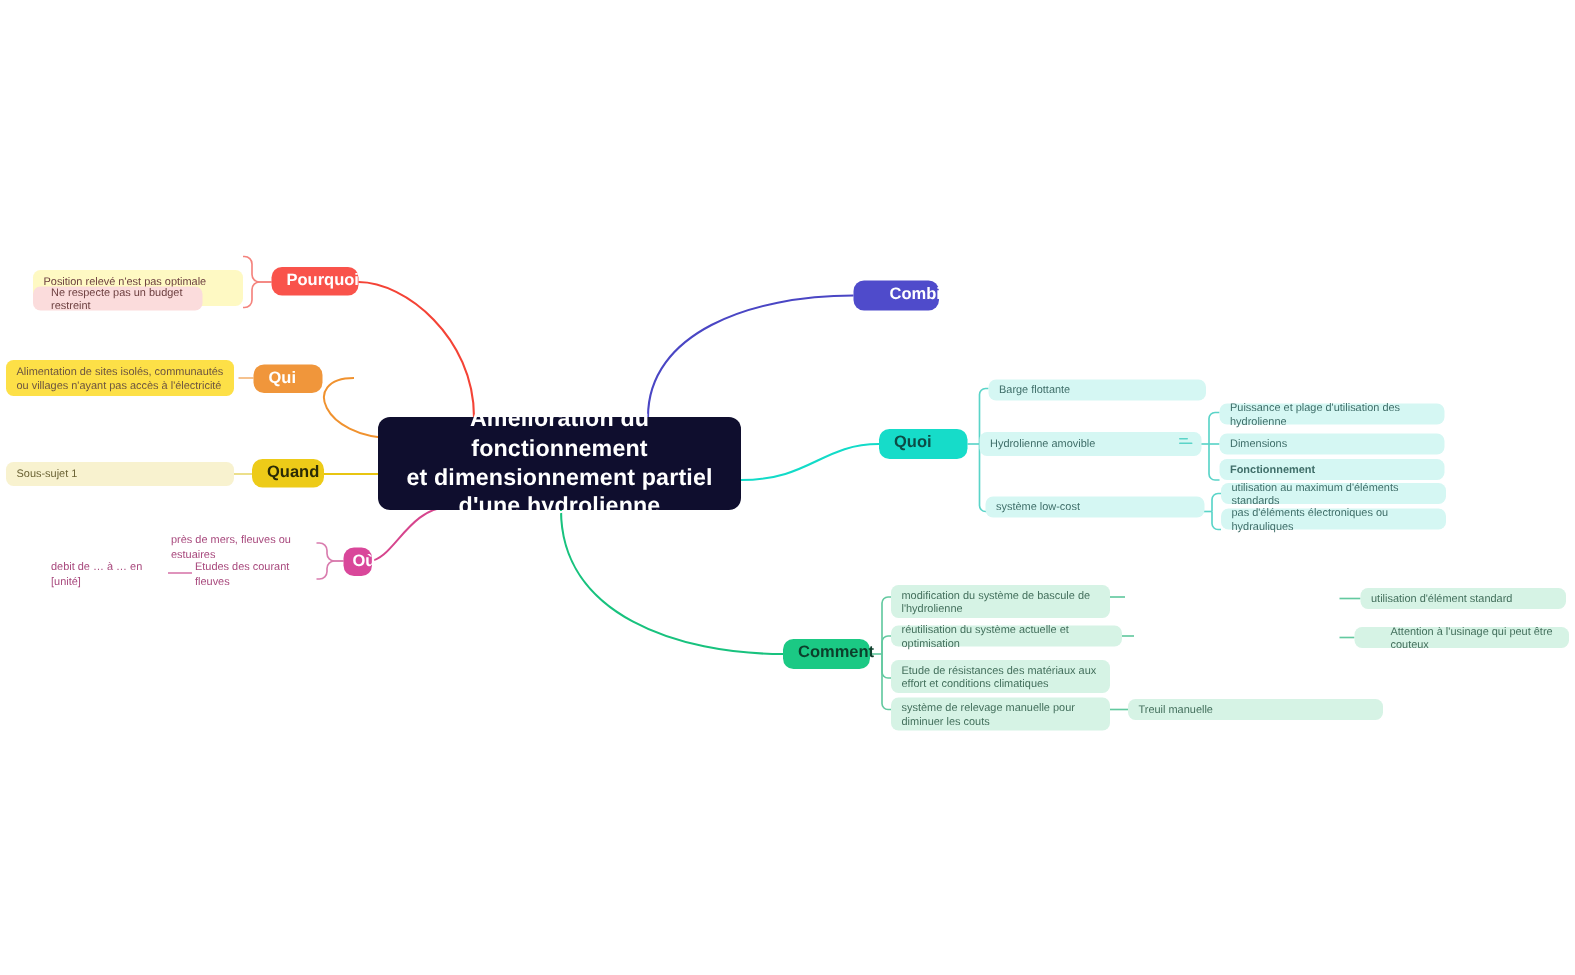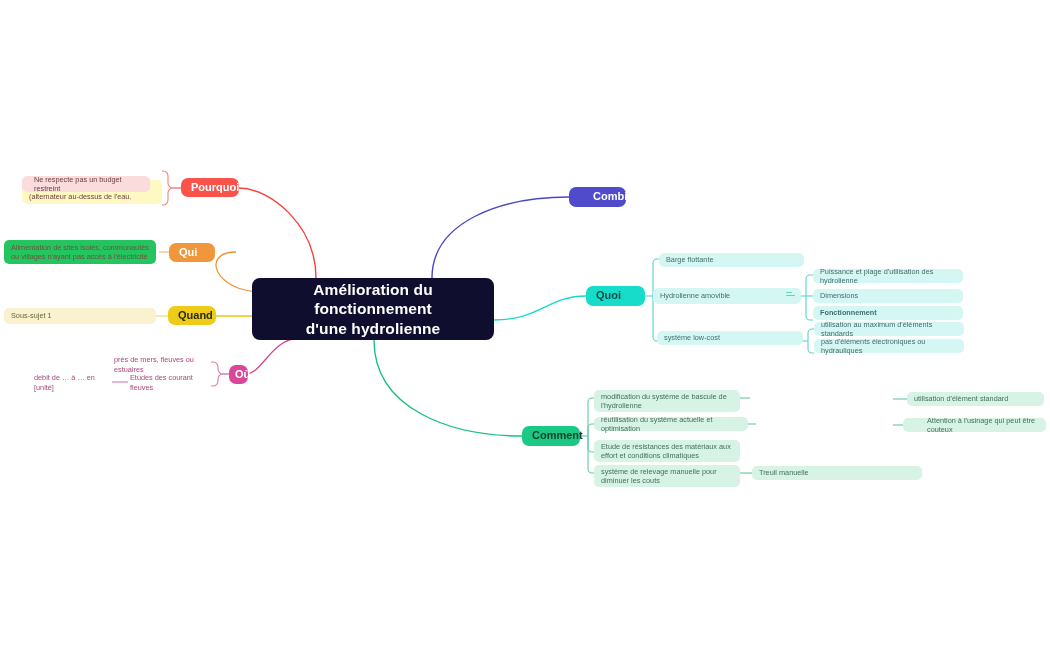--- a/index.html
+++ b/index.html
@@ -143,37 +143,38 @@
     <path d="M740,398 h10" stroke="#63c9a0" stroke-width="1.1" fill="none"></path>
     <path d="M748,424 h8" stroke="#63c9a0" stroke-width="1.1" fill="none"></path>
     <path d="M740,473 h12" stroke="#63c9a0" stroke-width="1.1" fill="none"></path>
 
     <path d="M893,399 h14" stroke="#63c9a0" stroke-width="1.1" fill="none"></path>
     <path d="M893,425 h10" stroke="#63c9a0" stroke-width="1.1" fill="none"></path>
   </svg>
 
   <div class="node root" style="left:252px; top:278px; width:242px; height:62px;">
     <span class="root-line">Amélioration du fonctionnement</span>
+    <span class="root-line">et dimensionnement partiel</span>
     <span class="root-line">d'une hydrolienne</span>
   </div>
 
   <div class="node lvl1" style="left:181px; top:178px; width:58px; height:19px; background:#f9534b;">
     <span>Pourquoi</span>
   </div>
   <div class="node leaf" style="left:22px; top:180px; width:140px; height:24px; background:#fef9c3; color:#6d4040;">
     <span>Position relevé n'est pas optimale (alternateur au-dessus de l'eau.</span>
   </div>
-  <div class="node leaf" style="left:22px; top:176px; width:128px; height:16px; background:#fbdcdc; color:#6d4040;padding-left:12px;">
+  <div class="node leaf" style="left:22px; top:191px; width:113px; height:16px; background:#fbdcdc; color:#6d4040;padding-left:12px;">
     <span>Ne respecte pas un budget restreint</span>
   </div>
 
   <div class="node lvl1" style="left:169px; top:243px; width:46px; height:19px; background:#f0963b;">
     <span>Qui</span>
   </div>
-  <div class="node leaf" style="left:4px; top:240px; width:152px; height:24px; background:#22c55e; color:#6d5540;">
+  <div class="node leaf" style="left:4px; top:240px; width:152px; height:24px; background:#fde047; color:#6d5540;">
     <span>Alimentation de sites isolés, communautés ou villages n'ayant pas accès à l'électricité</span>
   </div>
 
   <div class="node lvl1 dark-text" style="left:168px; top:306px; width:48px; height:19px; background:#edcb18;">
     <span>Quand</span>
   </div>
   <div class="node leaf" style="left:4px; top:308px; width:152px; height:16px; background:#f8f2cf; color:#6b6335;">
     <span>Sous-sujet 1</span>
   </div>
 

